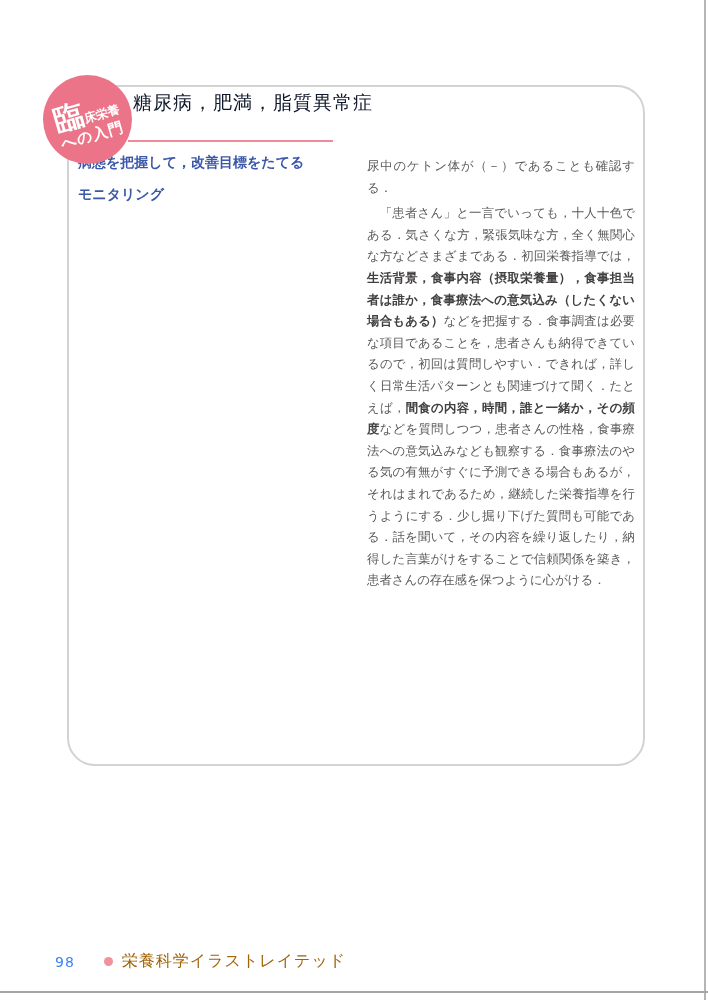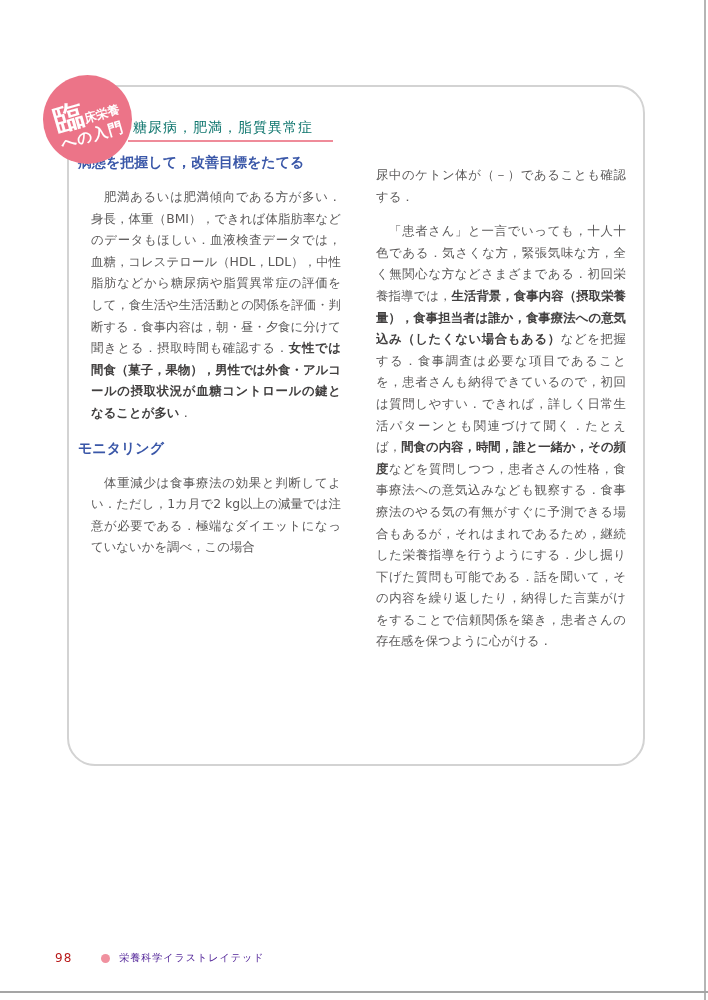--- a/index.html
+++ b/index.html
@@ -22,53 +22,53 @@
     background:#ec7488; border-radius:50%; z-index:3;
     display:flex; align-items:center; justify-content:center;
   }
   .badge-rot { transform:rotate(-16deg); color:#ffffff; text-align:center; line-height:1.1; }
   .badge-line1 { white-space:nowrap; }
   .badge-big { font-size:30px; font-weight:bold; letter-spacing:0; }
   .badge-small { font-size:12px; font-weight:bold; }
   .badge-line2 { font-size:15px; font-weight:bold; letter-spacing:1px; }
 
   .title {
-    position:absolute; left:133px; top:119px; z-index:2;
-    font-size:14px; color:#0f766e; letter-spacing:1px; white-space:nowrap;
+    position:absolute; left:133px; top:90px; z-index:2;
+    font-size:19px; color:#0f172a; letter-spacing:1px; white-space:nowrap;
   }
   .title-underline {
     position:absolute; left:128px; top:140px; width:205px; height:2px;
     background:#ef8b99; z-index:2;
   }
 
   .columns {
     position:absolute; left:78px; top:151px; width:561px;
     display:flex; gap:9px; z-index:2;
   }
   .col {
     width:276px; font-size:12.4px; line-height:21.6px; color:#5a5858;
     text-align:justify;
   }
-  .col p { margin:13px; }
+  .col p { margin:4px; }
   .col b { font-weight:bold; color:#413f3f; }
   .sec-heading {
     font-size:14px; font-weight:bold; color:#3a57a8; margin:0;
     line-height:22px;
   }
   .sec-heading.mt { margin-top:10px; }
 
   .footer {
     position:absolute; left:55px; top:951px; display:flex; align-items:center;
   }
-  .page-num { font-size:12px; color:#b91c1c; letter-spacing:1px; }
+  .page-num { font-size:14px; color:#3b82f6; letter-spacing:1px; }
   .footer-dot {
     width:9px; height:9px; border-radius:50%; background:#f0919f;
     margin-left:29px; margin-right:9px;
   }
-  .book-title { font-size:10px; color:#4c1d95; letter-spacing:1px; }
+  .book-title { font-size:16px; color:#a16207; letter-spacing:1px; }
 </style>
 </head>
 <body>
 
 <div class="page">
 
   <div class="edge-right"></div>
   <div class="edge-bottom"></div>
 
   <div class="content-box"></div>
@@ -80,23 +80,21 @@
     </div>
   </div>
 
   <div class="title">糖尿病，肥満，脂質異常症</div>
   <div class="title-underline"></div>
 
   <div class="columns">
 
     <div class="col">
       <h2 class="sec-heading">病態を把握して，改善目標をたてる</h2>
-      <p><span>　肥満あるいは肥満傾向である方が多い．身長，体重（BMI），できれば体脂肪率などのデータもほしい．血液検査データでは，血糖，コレステロール（HDL，LDL），中性脂肪などから糖尿病や脂質異常症の評価をして，食生活や生活活動との関係を評価・判断する．食事内容は，朝・昼・夕食に分けて聞きとる．摂取時間も確認する．</span><b>女性では間食（菓子，果物），男性では外食・アルコールの摂取状況が血糖コントロールの鍵となることが多い</b><span>．</span></p>
       <h2 class="sec-heading mt">モニタリング</h2>
-      <p>　体重減少は食事療法の効果と判断してよい．ただし，1カ月で2 kg以上の減量では注意が必要である．極端なダイエットになっていないかを調べ，この場合</p>
     </div>
 
     <div class="col">
       <p>尿中のケトン体が（－）であることも確認する．</p>
       <p><span>　「患者さん」と一言でいっても，十人十色である．気さくな方，緊張気味な方，全く無関心な方などさまざまである．初回栄養指導では，</span><b>生活背景，食事内容（摂取栄養量），食事担当者は誰か，食事療法への意気込み（したくない場合もある）</b><span>などを把握する．食事調査は必要な項目であることを，患者さんも納得できているので，初回は質問しやすい．できれば，詳しく日常生活パターンとも関連づけて聞く．たとえば，</span><b>間食の内容，時間，誰と一緒か，その頻度</b><span>などを質問しつつ，患者さんの性格，食事療法への意気込みなども観察する．食事療法のやる気の有無がすぐに予測できる場合もあるが，それはまれであるため，継続した栄養指導を行うようにする．少し掘り下げた質問も可能である．話を聞いて，その内容を繰り返したり，納得した言葉がけをすることで信頼関係を築き，患者さんの存在感を保つように心がける．</span></p>
     </div>
 
   </div>
 
   <div class="footer">

